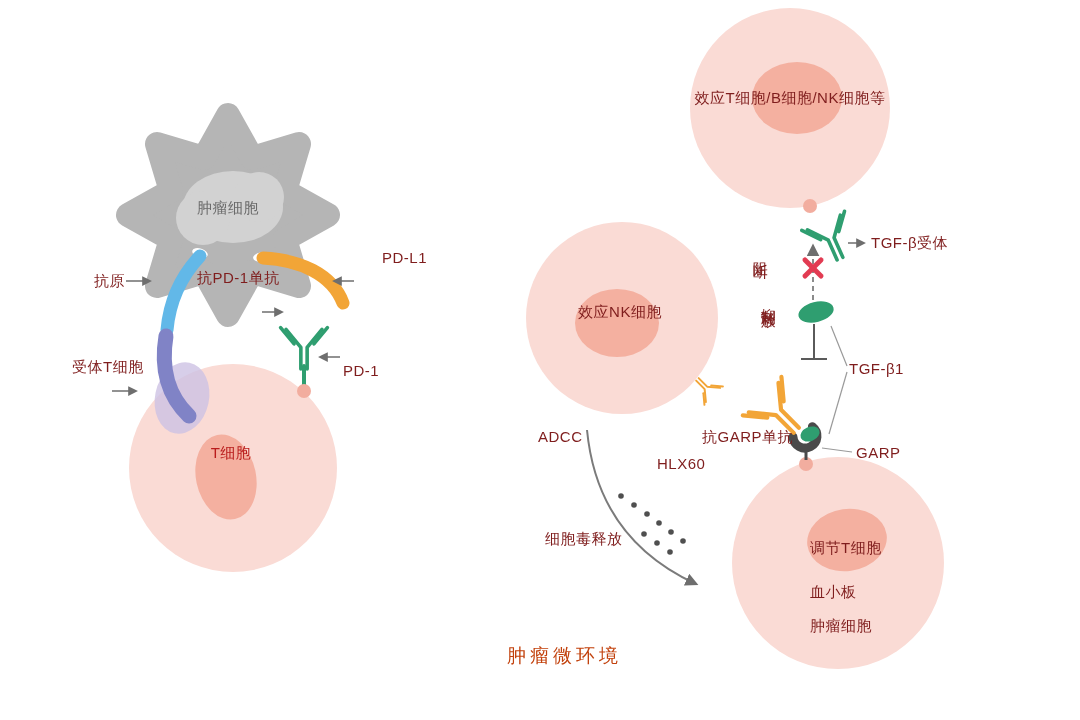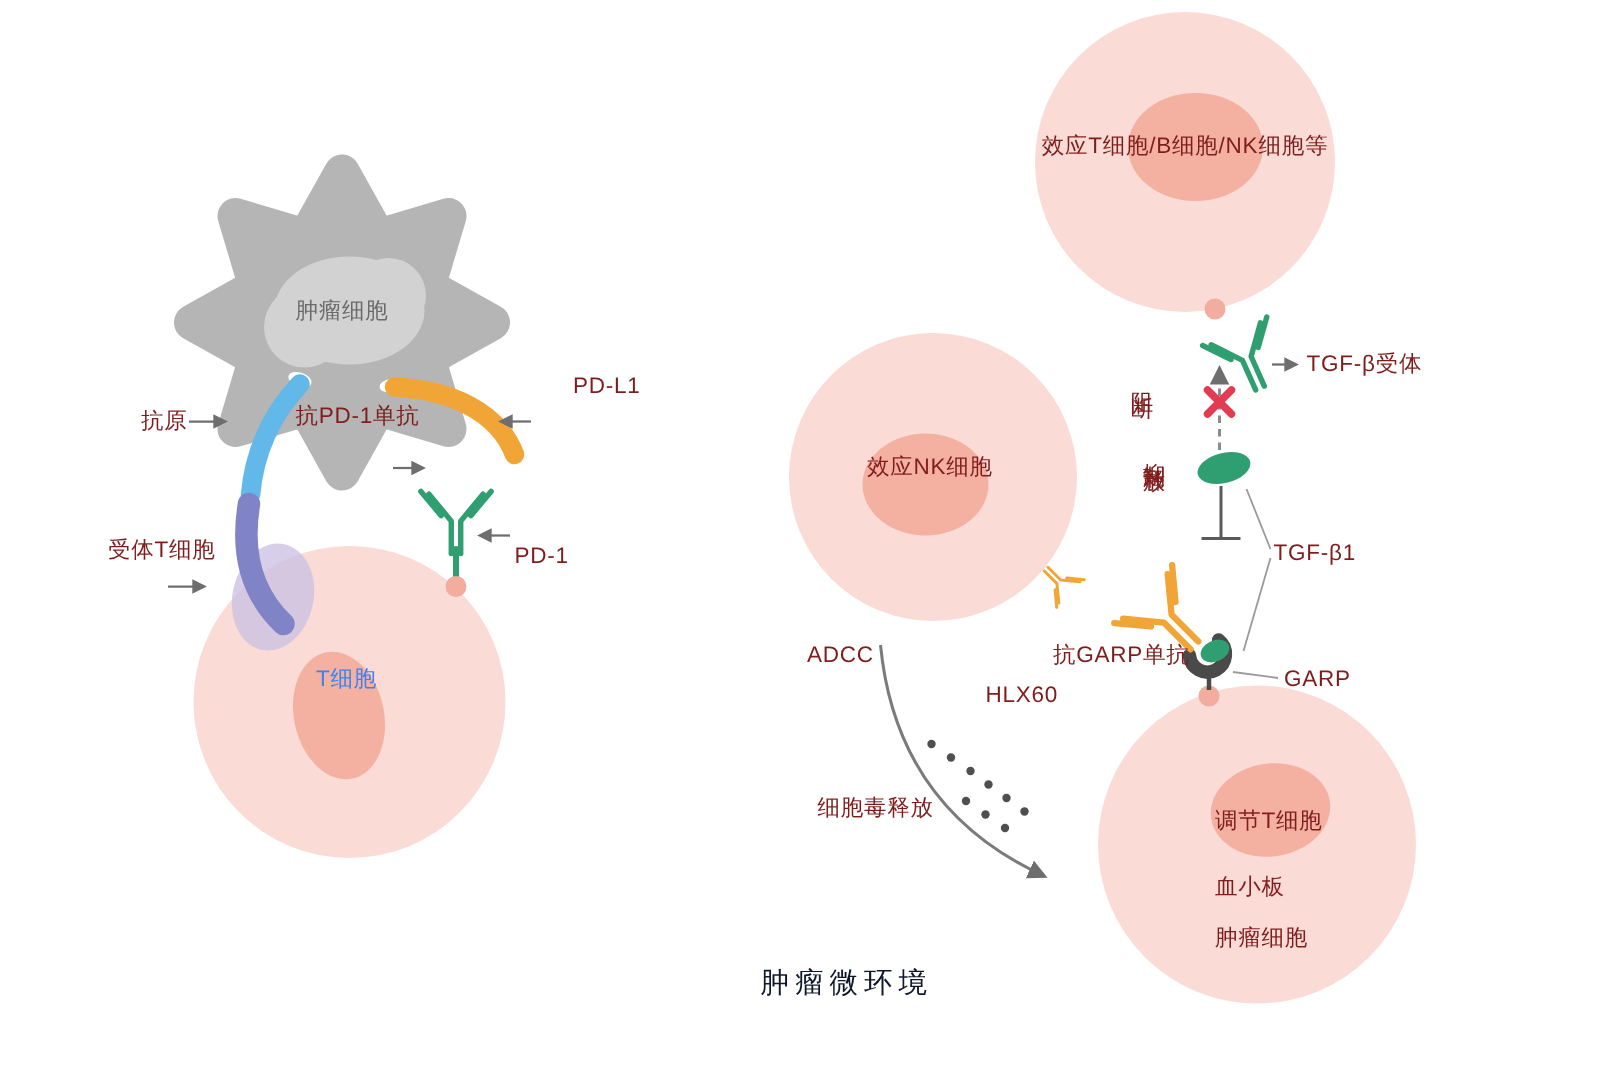--- a/index.html
+++ b/index.html
@@ -10,21 +10,21 @@
   .stage svg { position:absolute; left:0; top:0; }
   .label {
     position:absolute; font-size:15px; color:#7f1d1d; white-space:nowrap;
     line-height:1.15; letter-spacing:0.5px;
   }
   .label.center { transform:translateX(-50%); }
   .label.vertical {
     writing-mode:vertical-rl; text-orientation:upright; letter-spacing:2px;
   }
   .label.title {
-    font-size:19px; color:#0f172a; letter-spacing:4px; font-weight:500;
+    font-size:19px; color:#c2410c; letter-spacing:4px; font-weight:500;
   }
 </style>
 </head>
 <body>
 
 <div class="stage">
 
   <svg width="1080" height="720" viewBox="0 0 1080 720">
     <defs>
       <g id="ab" fill="none" stroke-width="4" stroke-linecap="round" stroke-linejoin="round">
@@ -134,21 +134,21 @@
       <circle cx="670" cy="552" r="2.8"></circle>
     </g>
   </svg>
 
   <div class="label center" style="left:228px; top:199px; color:#6a6a6a;">肿瘤细胞</div>
   <div class="label" style="left:94px; top:272px;">抗原</div>
   <div class="label" style="left:72px; top:358px;">受体T细胞</div>
   <div class="label" style="left:341px; top:249px;margin-left:41px;">PD-L1</div>
   <div class="label" style="left:197px; top:269px;">抗PD-1单抗</div>
   <div class="label" style="left:343px; top:349px;margin-top:13px;">PD-1</div>
-  <div class="label center" style="left:231px; top:444px; color:#3b82f6;">T细胞</div>
+  <div class="label center" style="left:231px; top:444px; color:#b91c1c;">T细胞</div>
 
   <div class="label center" style="left:790px; top:89px;">效应T细胞/B细胞/NK细胞等</div>
   <div class="label" style="left:871px; top:234px;">TGF-β受体</div>
   <div class="label vertical" style="left:752px; top:250px;">阻断</div>
   <div class="label vertical" style="left:760px; top:296px;">抑制释放</div>
   <div class="label" style="left:849px; top:360px;">TGF-β1</div>
   <div class="label center" style="left:620px; top:303px;">效应NK细胞</div>
   <div class="label" style="left:657px; top:428px;margin-left:45px;">抗GARP单抗</div>
   <div class="label" style="left:657px; top:455px;">HLX60</div>
   <div class="label" style="left:856px; top:444px;">GARP</div>

